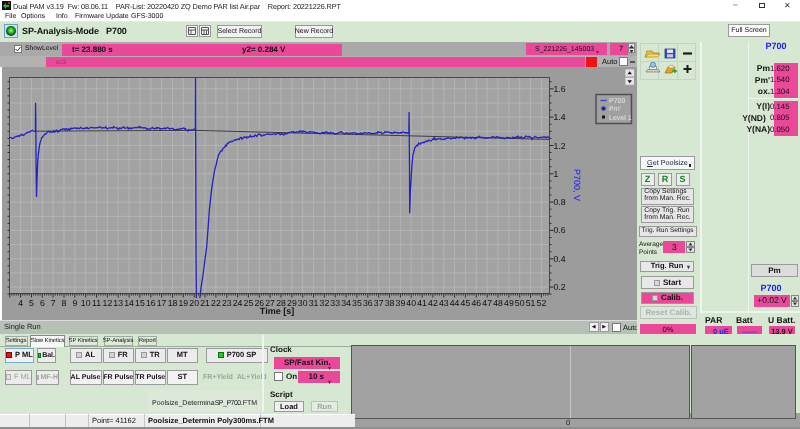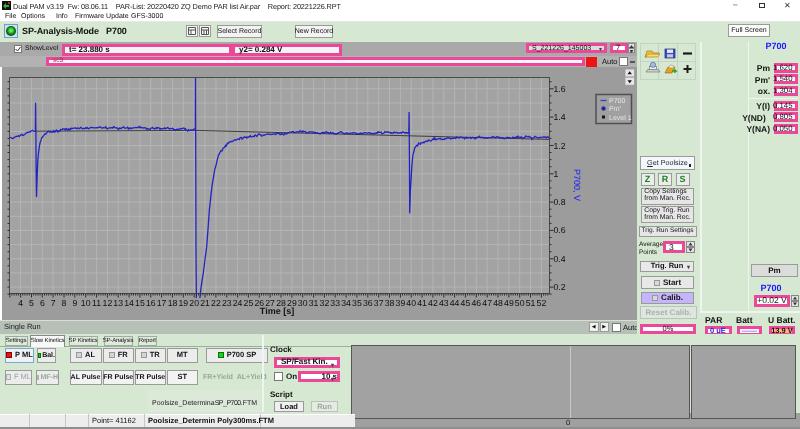--- a/index.html
+++ b/index.html
@@ -1,18 +1,18 @@
 <!DOCTYPE html>
 <html><head><meta charset="utf-8"><style>
 *{margin:0;padding:0;box-sizing:border-box;-webkit-font-smoothing:antialiased;text-rendering:geometricPrecision}
 html,body{width:800px;height:429px;overflow:hidden}
 body{position:relative;font-family:"Liberation Sans",sans-serif;background:#fff;-webkit-font-smoothing:antialiased}
 .abs{position:absolute}
 .btn{position:absolute;background:#ececec;border:1px solid #9a9a9a;font-size:7.5px;color:#111;display:flex;align-items:center;justify-content:center;line-height:1;white-space:nowrap}
-.fld{position:absolute;background:#f4f4f4;border:3px solid #ec4899;font-size:8px;color:#111;display:flex;align-items:center;line-height:1;white-space:nowrap}
+.fld{position:absolute;background:#f4f4f4;border:6px solid #ec4899;font-size:8px;color:#111;display:flex;align-items:center;line-height:1;white-space:nowrap}
 .lbl{position:absolute;white-space:nowrap;line-height:1;color:#111}
 .cb{position:absolute;background:#fff;border:1px solid #777}
 .sq{display:inline-block;width:6px;height:6px;margin-right:3px;border:1px solid #555}
 .grn{background:#d6e8d2}
 </style></head>
 <body>
 
 <div class="abs" style="left:0;top:0;width:800px;height:11px;background:#fff"></div>
 <svg class="abs" style="left:2px;top:1px" width="9" height="9" viewBox="0 0 9 9">
     <rect width="9" height="9" fill="#101010"></rect>
@@ -241,21 +241,21 @@
       <path d="M3.5 0.5l2 3h-4z" fill="#333"></path>
     </svg>
   </div>
 <div class="abs" style="left:686px;top:247px;width:9px;height:6px;background:#e2e2e2;border:1px solid #888">
     <svg width="7" height="4" style="position:absolute;left:0;top:0">
       <path d="M3.5 3.5l-2-3h4z" fill="#333"></path>
     </svg>
   </div>
 <div class="btn" style="left:640px;top:260.5px;width:54px;height:11px;background:#e8e8e8;font-weight:bold;font-size:7.5px">Trig. Run<span style="position:absolute;right:3px;top:3px;font-size:6px;color:#444">▾</span></div>
 <div class="btn" style="left:641px;top:276px;width:53px;height:13px;background:#e8e8e8;font-weight:bold;font-size:8px"><span class="sq" style="background:#d8d8d8;border-color:#999"></span>Start</div>
-<div class="btn" style="left:641px;top:291.5px;width:53px;height:12px;background:#c4b5fd;font-weight:bold;font-size:8px"><span class="sq" style="background:#d8d8d8;border-color:#999"></span>Calib.</div>
+<div class="btn" style="left:641px;top:291.5px;width:53px;height:12px;background:#ec4899;font-weight:bold;font-size:8px"><span class="sq" style="background:#d8d8d8;border-color:#999"></span>Calib.</div>
 <div class="btn" style="left:640px;top:306px;width:57px;height:13px;background:#dfe5df;border-color:#b8c4b8;font-weight:bold;font-size:8px;color:#a9b4a9">Reset Calib.</div>
 <div class="fld" style="left:640px;top:324px;width:56px;height:9.5px;background:#fff;justify-content:center;font-size:7.5px">0%</div>
 
 <div class="btn" style="left:751px;top:264px;width:47px;height:13px;background:#dcdcdc;font-weight:bold;font-size:8px">Pm</div>
 <div class="lbl" style="left:748px;top:284px;width:46px;text-align:center;font-size:9px;font-weight:bold;color:#1a1aff">P700</div>
 <div class="fld" style="left:754px;top:294.5px;width:36px;height:12px;background:#fff;justify-content:center;font-size:8.5px">+0.02 V</div>
 <div class="abs" style="left:791px;top:294.5px;width:8px;height:6px;background:#e2e2e2;border:1px solid #888">
     <svg width="6" height="4" style="position:absolute;left:0;top:0">
       <path d="M3 0.5l2 3h-4z" fill="#333"></path>
     </svg>
@@ -299,21 +299,21 @@
 <div class="lbl" style="left:203px;top:373px;font-size:7.2px;font-weight:bold;color:#9aa79a;letter-spacing:-0.1px">FR+Yield&nbsp;&nbsp;AL+Yield</div>
 
 <div class="abs" style="left:148px;top:390px;width:113px;height:22px;background:#dce8d8"></div>
 <div class="lbl" style="left:152px;top:400px;font-size:7px;color:#222">Poolsize_Determina<span style="letter-spacing:-0.5px">SP_P700</span>.FTM</div>
 
 <div class="abs" style="left:261.5px;top:335px;width:2px;height:77px;background:#eef4ee"></div>
 <div class="lbl" style="left:270px;top:346px;font-size:8px;font-weight:bold">Clock</div>
 <div class="fld" style="left:274px;top:356.5px;width:66px;height:11px;background:#fff;padding-left:4px;font-size:8px;font-weight:bold">SP/Fast Kin.<span style="position:absolute;right:3px;top:3px;font-size:6px;color:#444">▾</span></div>
 <div class="cb" style="left:274px;top:372px;width:9px;height:9px"></div>
 <div class="lbl" style="left:286px;top:373px;font-size:8px;font-weight:bold">On</div>
-<div class="fld" style="left:297.5px;top:371px;width:42.5px;height:11px;background:#fff;padding-left:21px;font-size:8px;font-weight:bold">10 s<span style="position:absolute;right:3px;top:3px;font-size:6px;color:#444">▾</span></div>
+<div class="fld" style="left:297.5px;top:371px;width:42.5px;height:11px;background:#fff;padding-left:5px;font-size:8px;font-weight:bold">10 s<span style="position:absolute;right:3px;top:3px;font-size:6px;color:#444">▾</span></div>
 
 <div class="lbl" style="left:270px;top:391px;font-size:8px;font-weight:bold">Script</div>
 <div class="btn" style="left:274px;top:400.5px;width:30px;height:11.5px;background:#f0f0f0;font-weight:bold">Load</div>
 <div class="btn" style="left:311px;top:400.5px;width:27px;height:11.5px;background:#e4ebe2;border-color:#b8c4b8;font-weight:bold;color:#9aa79a">Run</div>
 
 <div class="abs" style="left:355px;top:413px;width:445px;height:16px;background:#a0a0a0"></div>
 <div class="abs" style="left:351px;top:344.5px;width:339px;height:74px;background:#a2a2a2;border:1px solid #555"></div>
 <div class="abs" style="left:570px;top:345.5px;width:1px;height:72px;background:#c9c9c9"></div>
 <div class="abs" style="left:691px;top:344.5px;width:105px;height:74px;background:#a2a2a2;border:1px solid #555"></div>
 <div class="lbl" style="left:566px;top:419px;font-size:7.5px;color:#1a1a1a">0</div>

